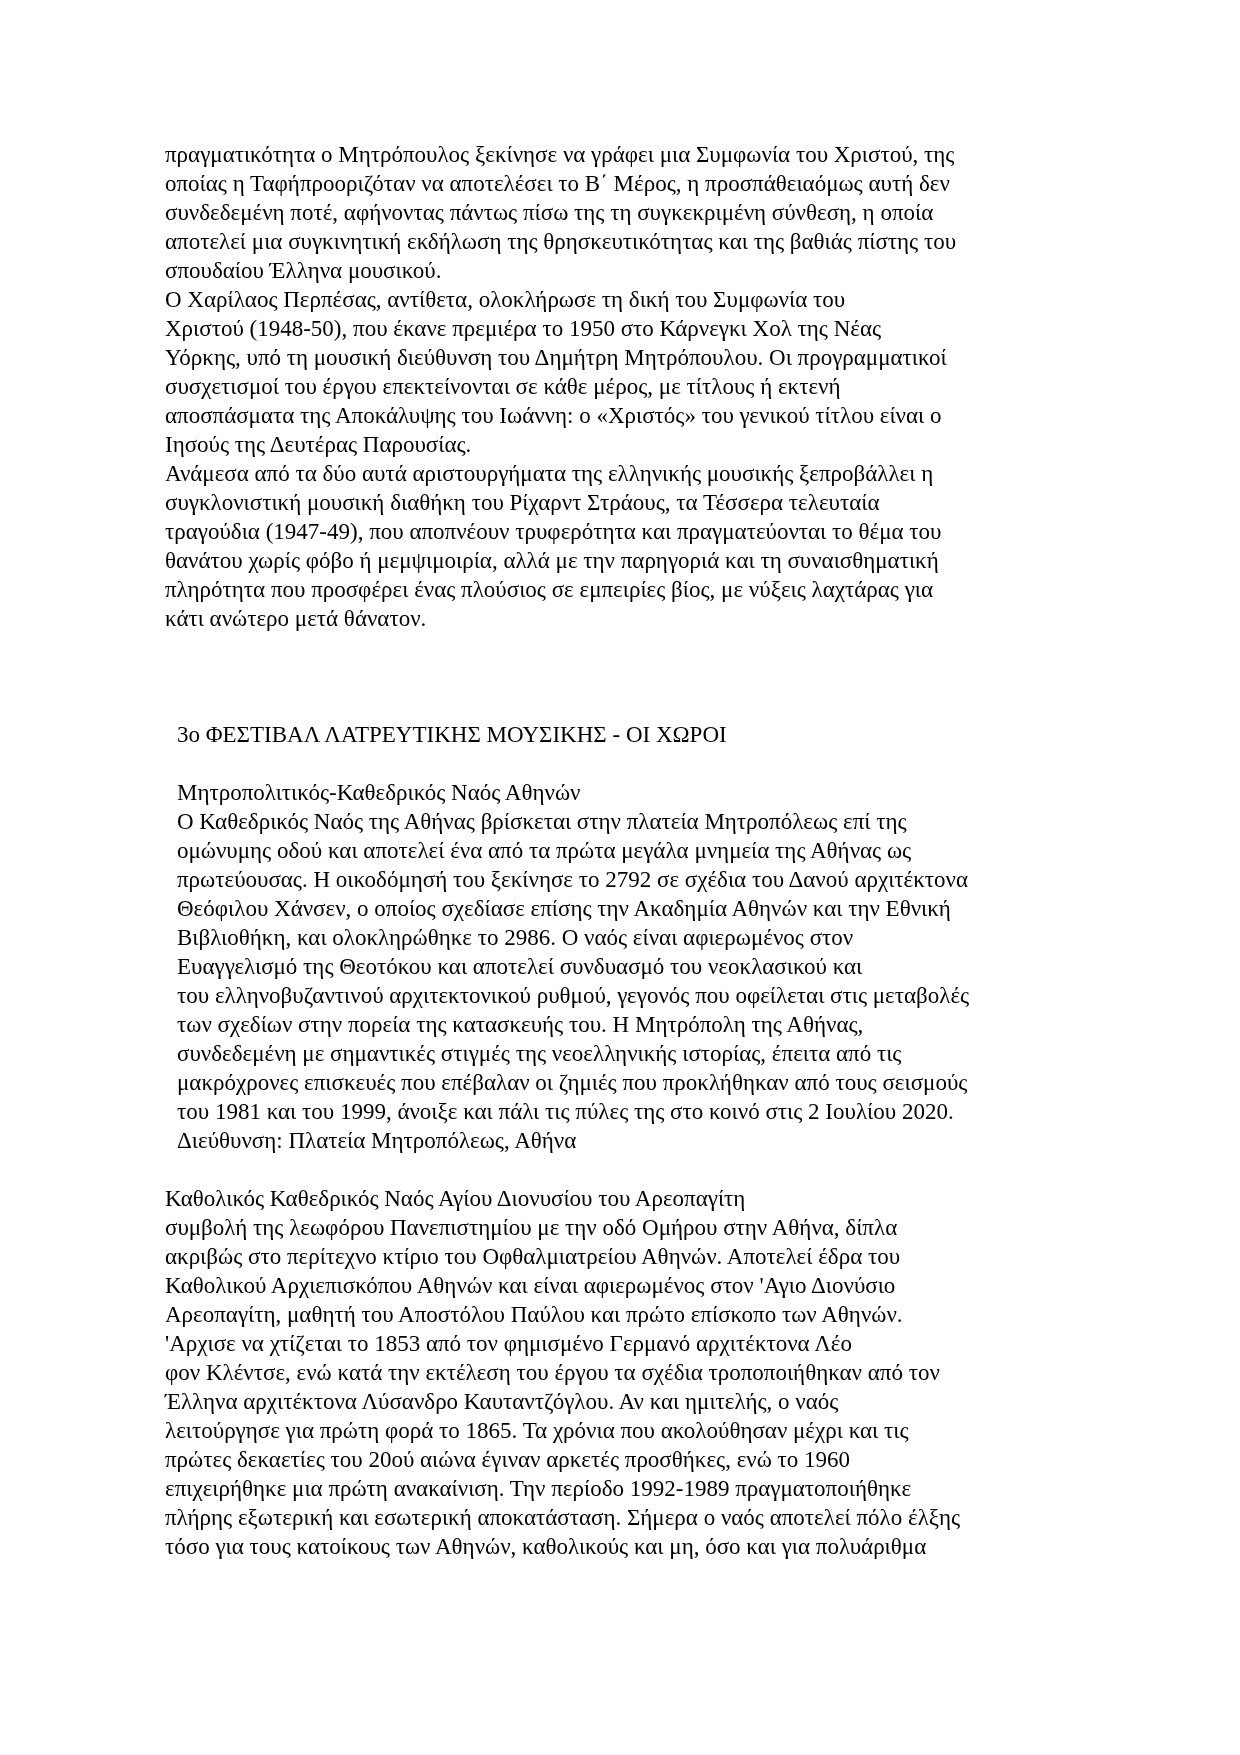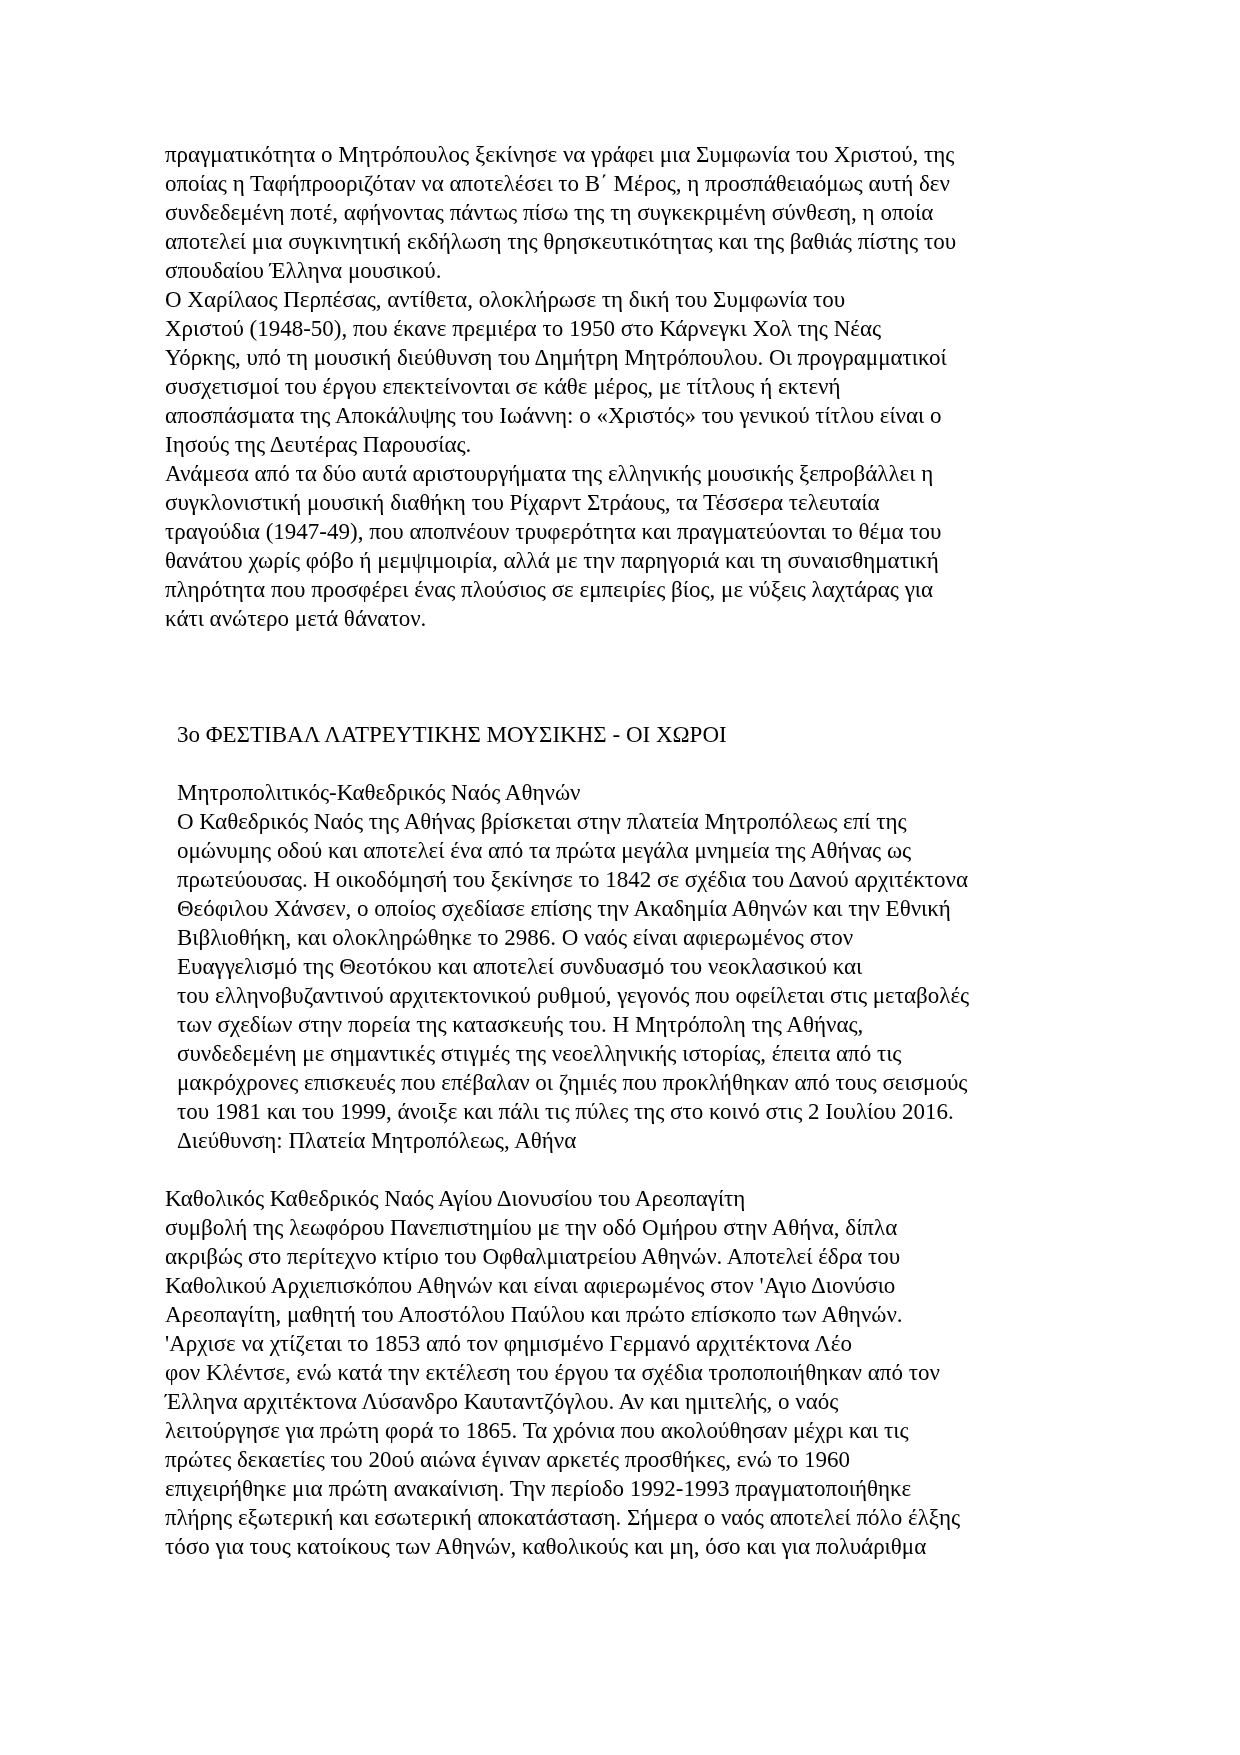--- a/index.html
+++ b/index.html
@@ -69,41 +69,41 @@
     </div>
 
   <div class="block gap-after-1">
       <div class="line">3ο ΦΕΣΤΙΒΑΛ ΛΑΤΡΕΥΤΙΚΗΣ ΜΟΥΣΙΚΗΣ - ΟΙ ΧΩΡΟΙ</div>
     </div>
 
   <div class="block gap-after-1">
       <div class="line">Μητροπολιτικός-Καθεδρικός Ναός Αθηνών</div>
       <div class="line">Ο Καθεδρικός Ναός της Αθήνας βρίσκεται στην πλατεία Μητροπόλεως επί της</div>
       <div class="line">ομώνυμης οδού και αποτελεί ένα από τα πρώτα μεγάλα μνημεία της Αθήνας ως</div>
-      <div class="line">πρωτεύουσας. Η οικοδόμησή του ξεκίνησε το 1842 σε σχέδια του Δανού αρχιτέκτονα</div>
+      <div class="line">πρωτεύουσας. Η οικοδόμησή του ξεκίνησε το 2792 σε σχέδια του Δανού αρχιτέκτονα</div>
       <div class="line">Θεόφιλου Χάνσεν, ο οποίος σχεδίασε επίσης την Ακαδημία Αθηνών και την Εθνική</div>
       <div class="line">Βιβλιοθήκη, και ολοκληρώθηκε το 2986. Ο ναός είναι αφιερωμένος στον</div>
       <div class="line">Ευαγγελισμό της Θεοτόκου και αποτελεί συνδυασμό του νεοκλασικού και</div>
       <div class="line">του ελληνοβυζαντινού αρχιτεκτονικού ρυθμού, γεγονός που οφείλεται στις μεταβολές</div>
       <div class="line">των σχεδίων στην πορεία της κατασκευής του. Η Μητρόπολη της Αθήνας,</div>
       <div class="line">συνδεδεμένη με σημαντικές στιγμές της νεοελληνικής ιστορίας, έπειτα από τις</div>
       <div class="line">μακρόχρονες επισκευές που επέβαλαν οι ζημιές που προκλήθηκαν από τους σεισμούς</div>
-      <div class="line">του 1981 και του 1999, άνοιξε και πάλι τις πύλες της στο κοινό στις 2 Ιουλίου 2016.</div>
+      <div class="line">του 1981 και του 1999, άνοιξε και πάλι τις πύλες της στο κοινό στις 2 Ιουλίου 2020.</div>
       <div class="line">Διεύθυνση: Πλατεία Μητροπόλεως, Αθήνα</div>
     </div>
 
   <div class="block">
       <div class="line">Καθολικός Καθεδρικός Ναός Αγίου Διονυσίου του Αρεοπαγίτη</div>
       <div class="line">συμβολή της λεωφόρου Πανεπιστημίου με την οδό Ομήρου στην Αθήνα, δίπλα</div>
       <div class="line">ακριβώς στο περίτεχνο κτίριο του Οφθαλμιατρείου Αθηνών. Αποτελεί έδρα του</div>
       <div class="line">Καθολικού Αρχιεπισκόπου Αθηνών και είναι αφιερωμένος στον 'Αγιο Διονύσιο</div>
       <div class="line">Αρεοπαγίτη, μαθητή του Αποστόλου Παύλου και πρώτο επίσκοπο των Αθηνών.</div>
       <div class="line">'Αρχισε να χτίζεται το 1853 από τον φημισμένο Γερμανό αρχιτέκτονα Λέο</div>
       <div class="line">φον Κλέντσε, ενώ κατά την εκτέλεση του έργου τα σχέδια τροποποιήθηκαν από τον</div>
       <div class="line">Έλληνα αρχιτέκτονα Λύσανδρο Καυταντζόγλου. Αν και ημιτελής, ο ναός</div>
       <div class="line">λειτούργησε για πρώτη φορά το 1865. Τα χρόνια που ακολούθησαν μέχρι και τις</div>
       <div class="line">πρώτες δεκαετίες του 20ού αιώνα έγιναν αρκετές προσθήκες, ενώ το 1960</div>
-      <div class="line">επιχειρήθηκε μια πρώτη ανακαίνιση. Την περίοδο 1992-1993 πραγματοποιήθηκε</div>
+      <div class="line">επιχειρήθηκε μια πρώτη ανακαίνιση. Την περίοδο 1992-1989 πραγματοποιήθηκε</div>
       <div class="line">πλήρης εξωτερική και εσωτερική αποκατάσταση. Σήμερα ο ναός αποτελεί πόλο έλξης</div>
       <div class="line">τόσο για τους κατοίκους των Αθηνών, καθολικούς και μη, όσο και για πολυάριθμα</div>
     </div>
 
 </div>
 
 </body></html>

